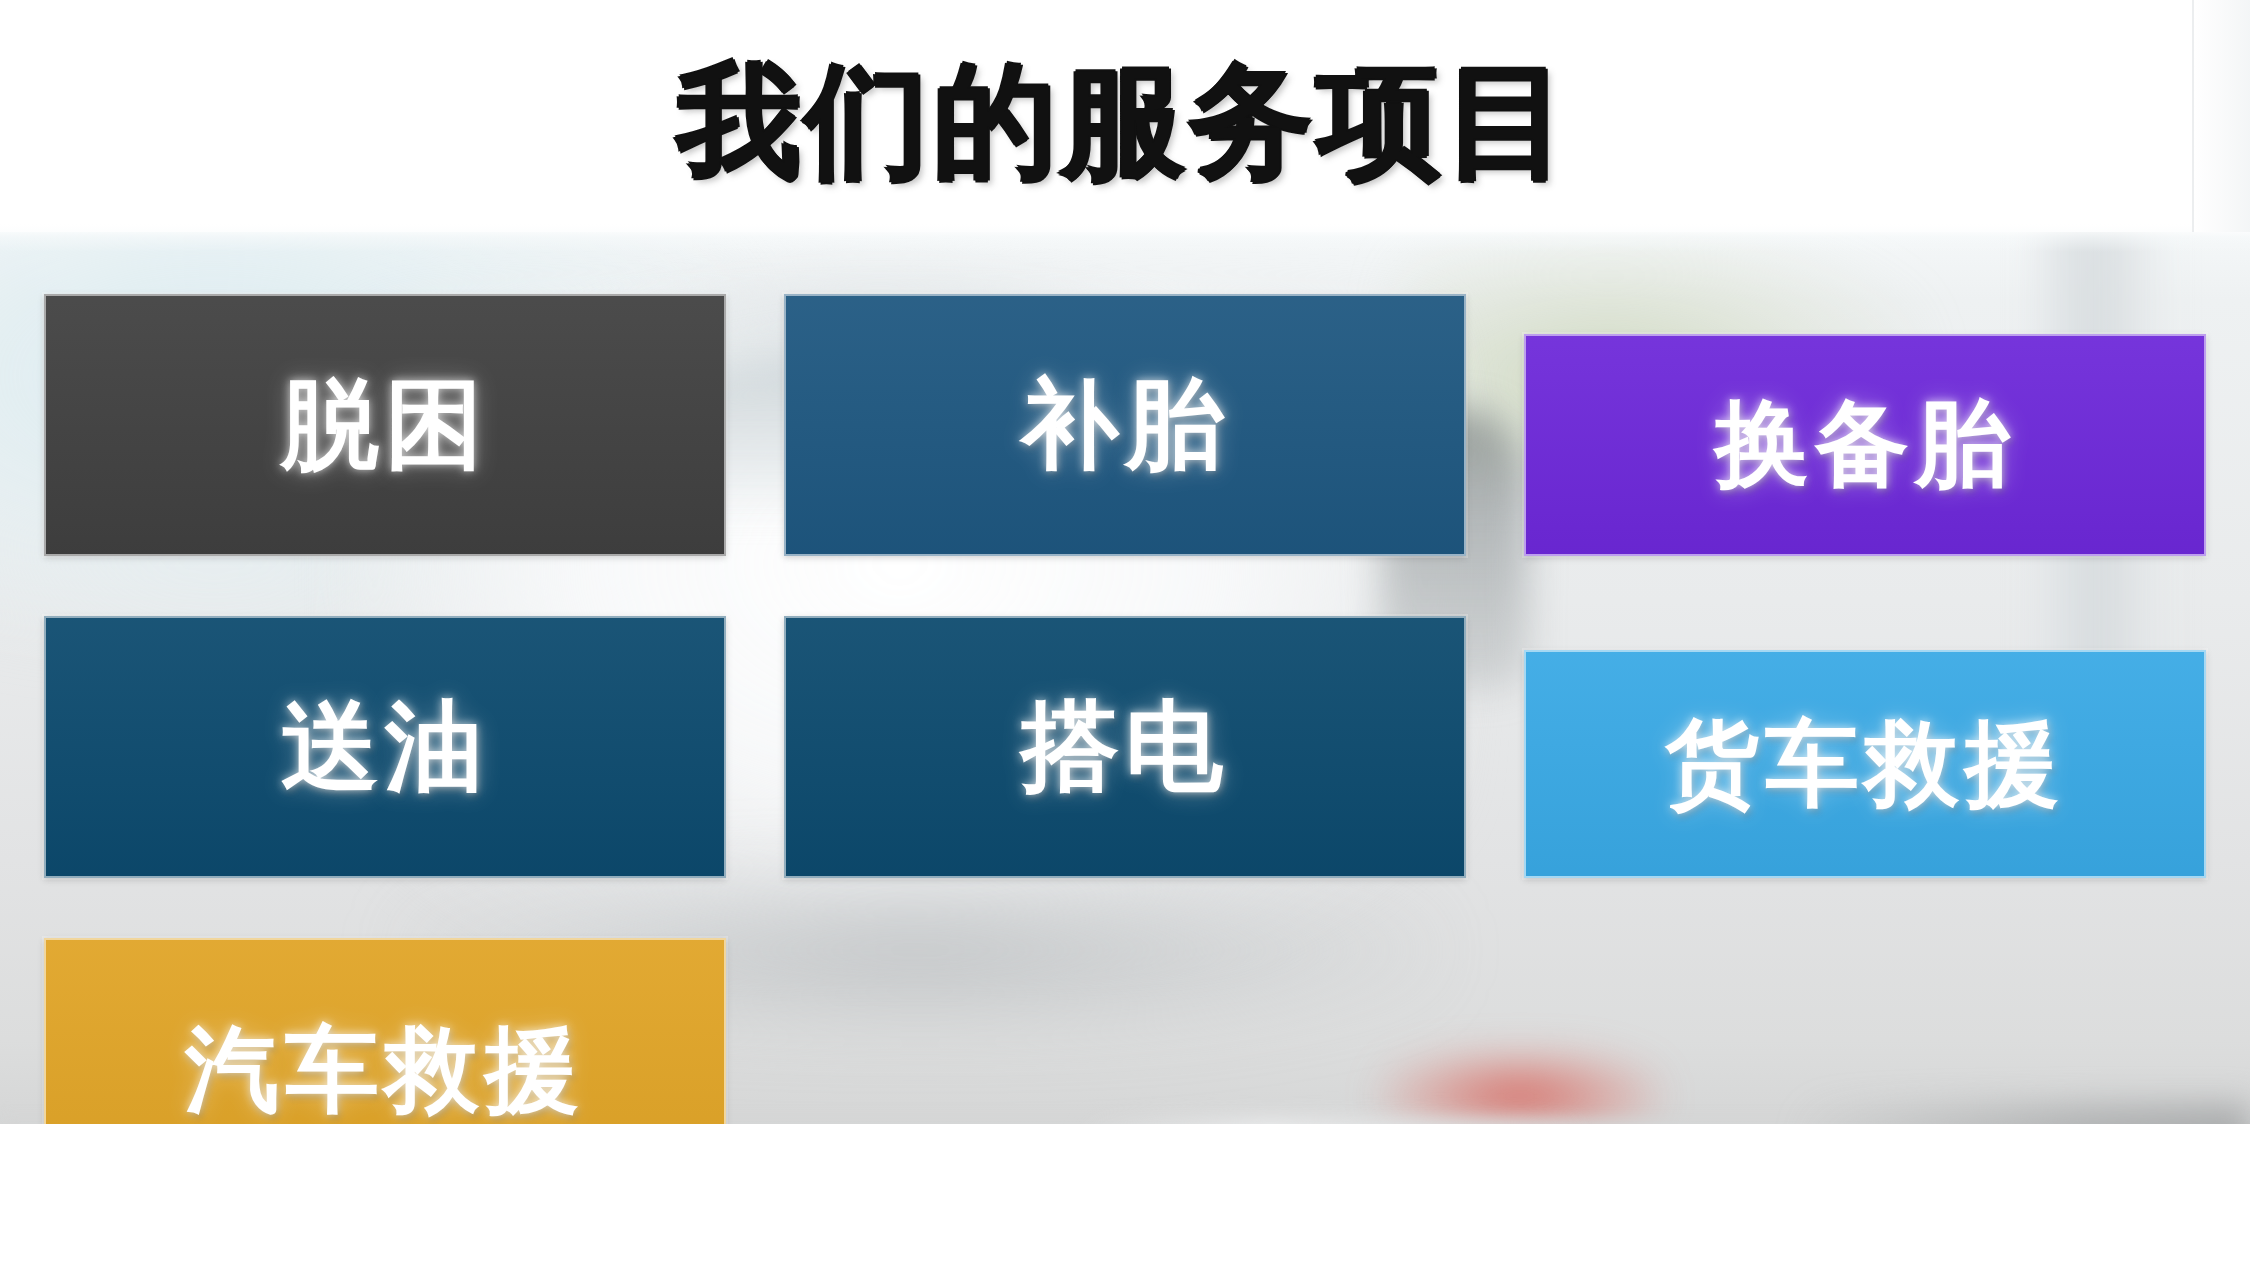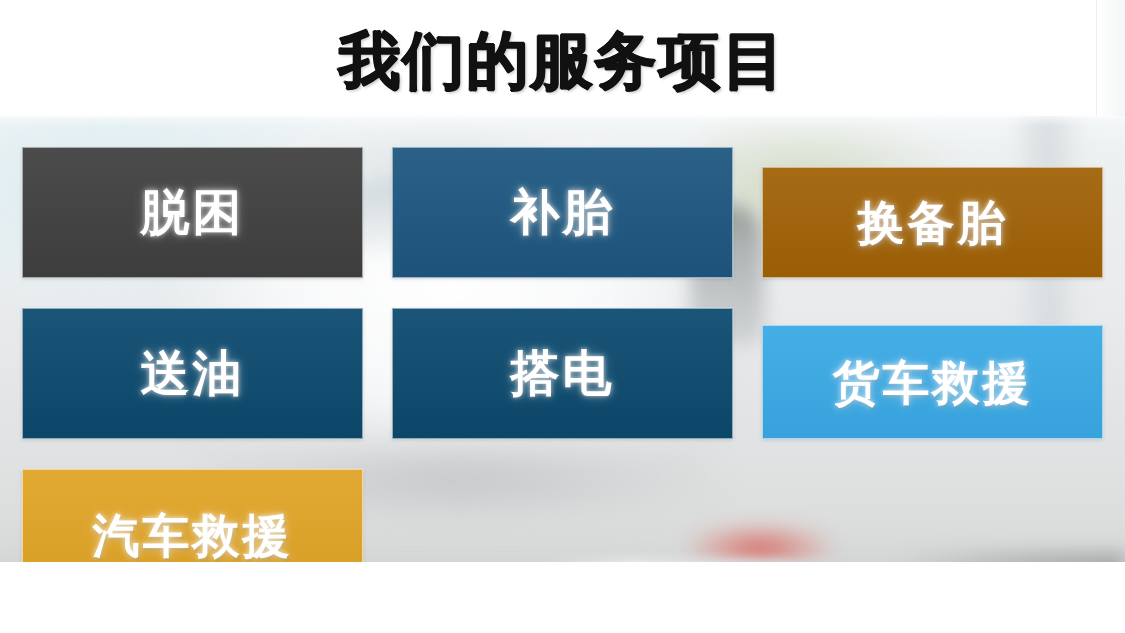--- a/index.html
+++ b/index.html
@@ -268,21 +268,21 @@
 
 
     <div class="tile" style="background-color: #404040;">
       <span class="tile-label">脱困</span>
     </div>
 
     <div class="tile" style="background-color: rgb(30, 87, 128);">
       <span class="tile-label">补胎</span>
     </div>
 
-    <div class="tile" style="background-color: #a16207; margin-top: 20px;">
+    <div class="tile" style="background-color: #6d28d9; margin-top: 20px;">
       <span class="tile-label sm">换备胎</span>
     </div>
 
     <div class="tile" style="background-color: #0c4a6e;">
       <span class="tile-label">送油</span>
     </div>
 
     <div class="tile" style="background-color: #0c4a6e;">
       <span class="tile-label">搭电</span>
     </div>

